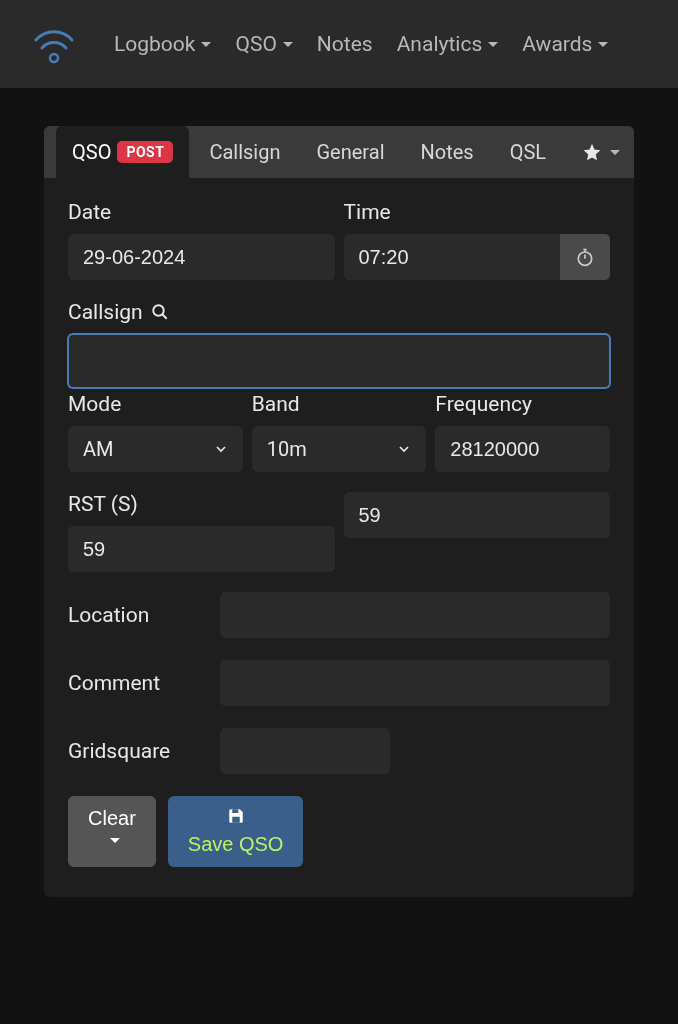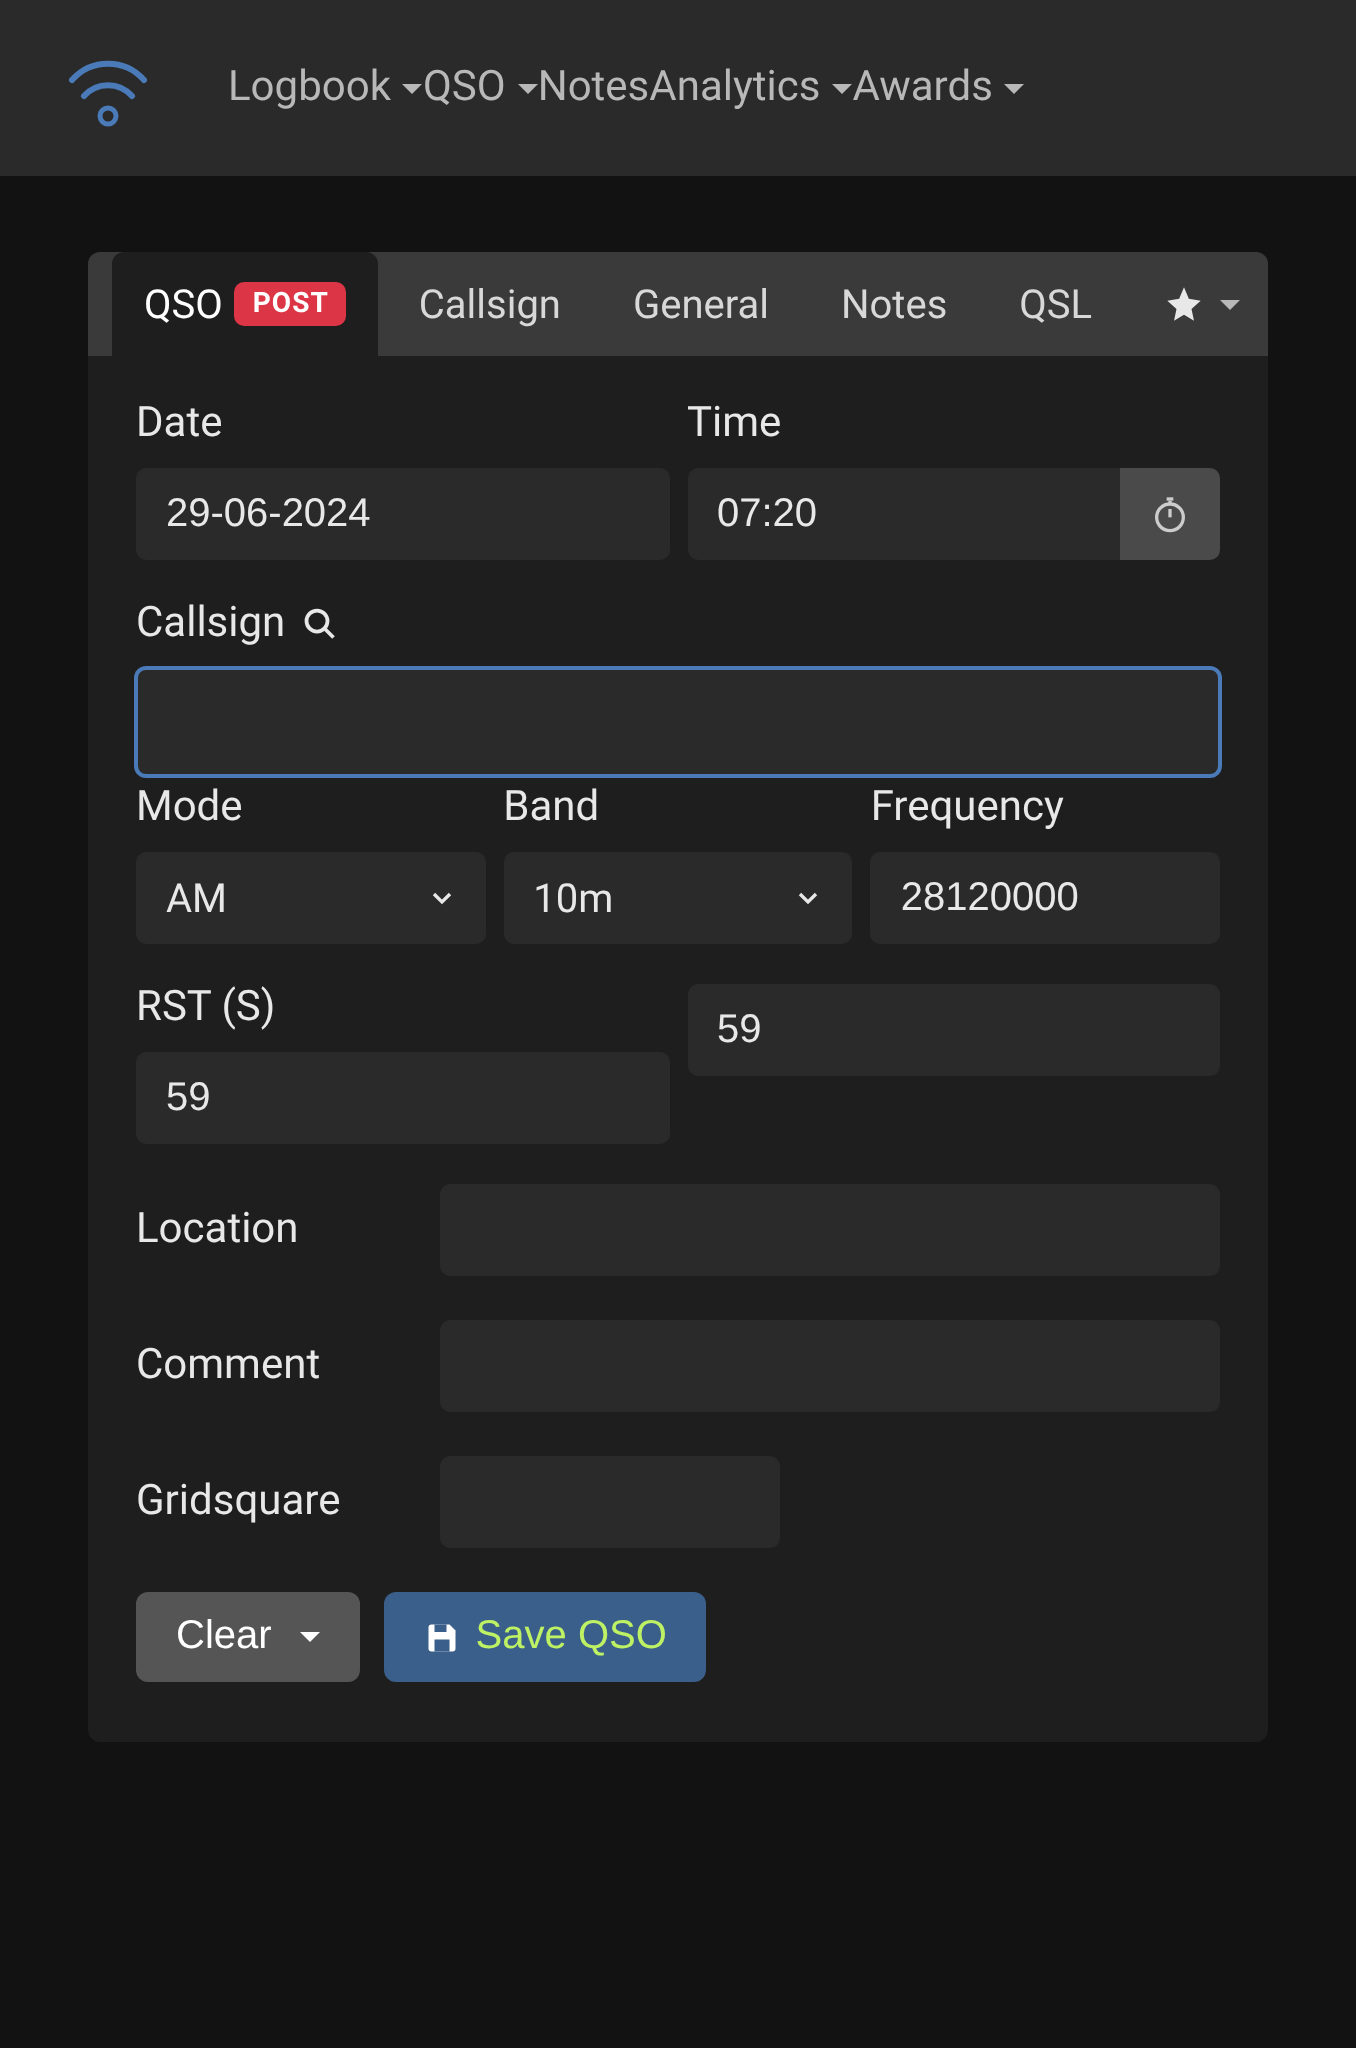--- a/index.html
+++ b/index.html
@@ -27,20 +27,21 @@
     .logo {
       width: 60px;
       height: 48px;
       display: flex;
       align-items: center;
       justify-content: center;
       margin-right: 18px;
     }
     .nav-links {
       display: flex;
+      gap: 24px;
       align-items: center;
     }
     .nav-link {
       color: #b8b8b8;
       font-size: 21px;
       cursor: pointer;
       display: flex;
       align-items: center;
       gap: 4px;
     }
@@ -196,20 +197,21 @@
     }
     .btn {
       border: none;
       font-size: 20px;
       padding: 11px 20px;
       border-radius: 6px;
       cursor: pointer;
       display: flex;
       align-items: center;
       gap: 8px;
+      flex-direction: column;
     }
     .btn-secondary {
       background: #555;
       color: #fff;
     }
     .btn-primary {
       background: #3a5f8a;
       color: #bef264;
     }
     .btn-caret {

